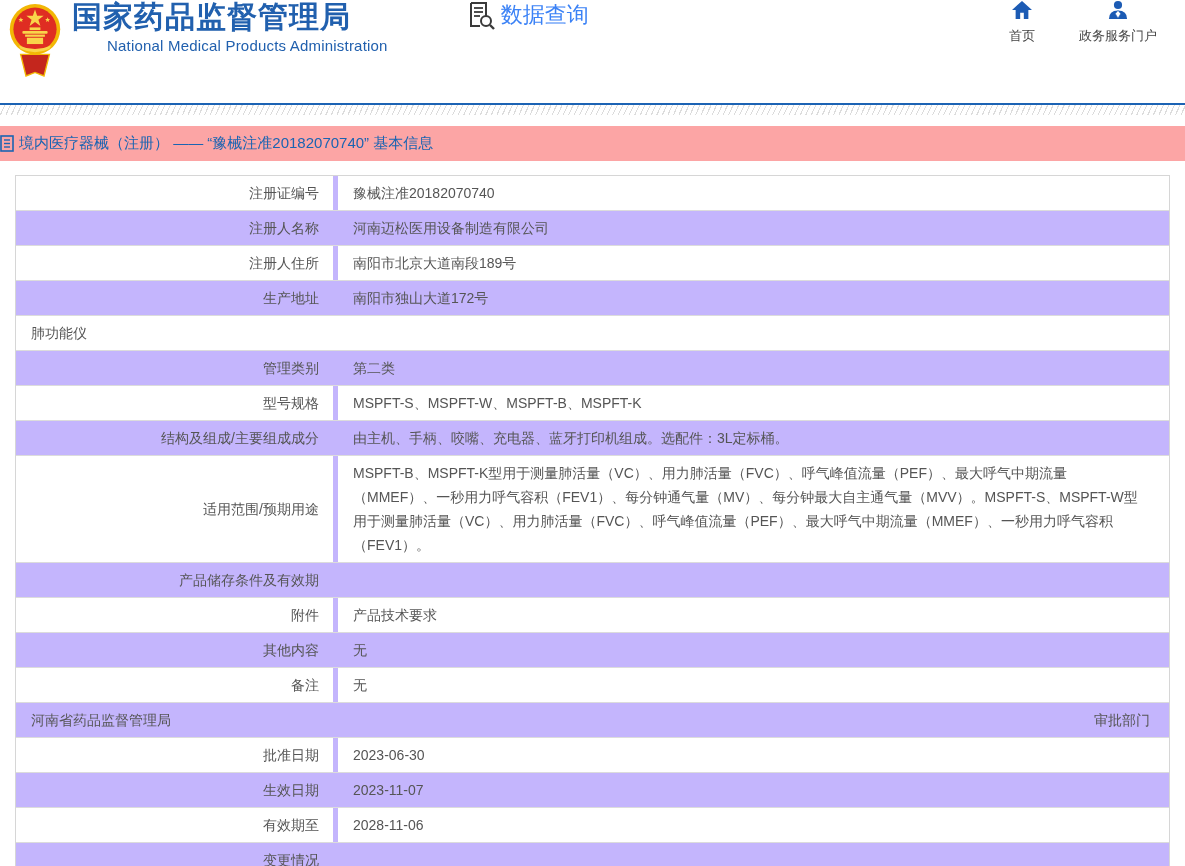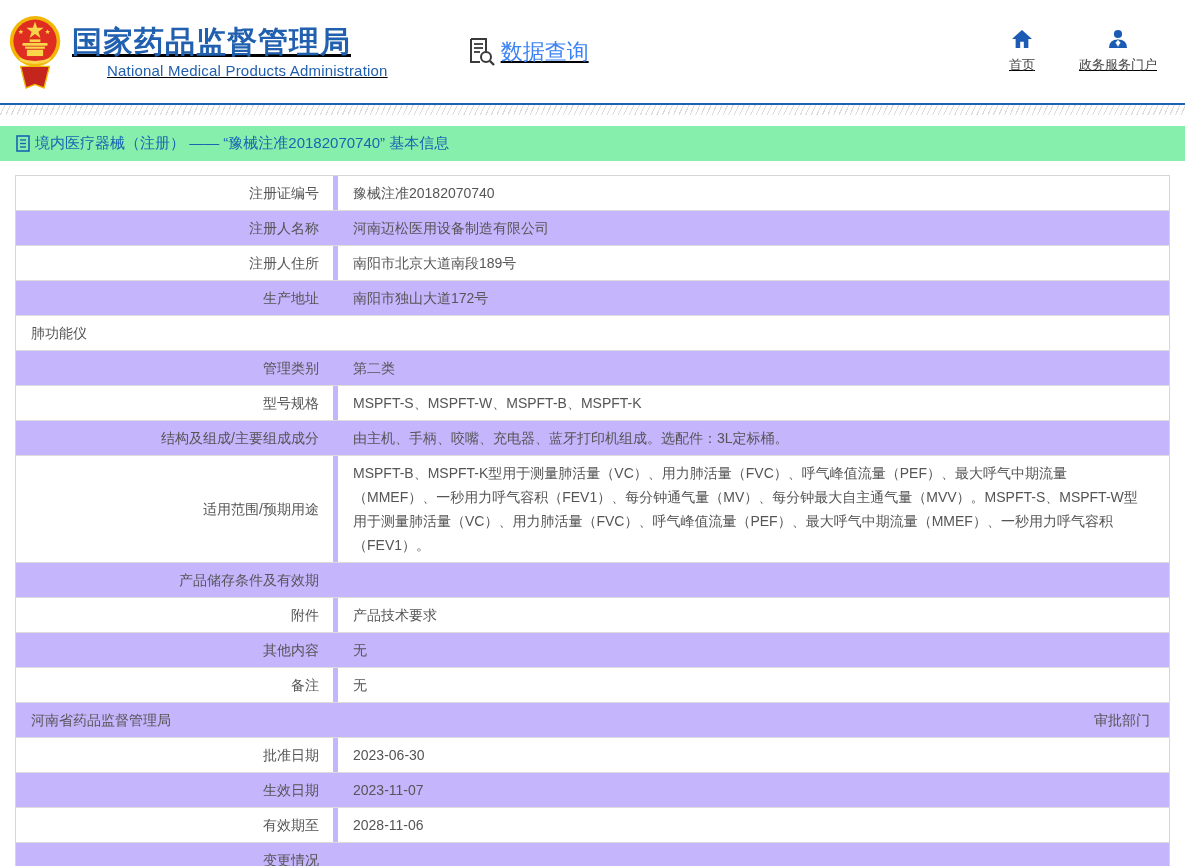--- a/index.html
+++ b/index.html
@@ -1,38 +1,38 @@
 <!DOCTYPE html>
 <html lang="zh"><head>
 <meta charset="utf-8">
 <style>
   * { margin:0; padding:0; box-sizing:border-box; }
   html,body { width:1185px; height:866px; background:#ffffff; overflow:hidden;
               font-family:"Liberation Sans","DejaVu Sans",sans-serif; }
 
   
-  .header { height:103px; display:flex; align-items:center; background:#fff; position:relative;text-decoration:underline; }
+  .header { height:103px; display:flex; align-items:flex-start; background:#fff; position:relative; }
   .emblem { width:54px; height:80px; margin-left:8px; flex:0 0 auto; }
   .title-block { margin-left:10px; }
   .org-zh { font-size:30px; font-weight:bold; color:#2160ae; letter-spacing:1px; line-height:34px; }
   .org-en { font-size:15px; color:#2160ae; margin-top:3px; letter-spacing:0.2px;margin-left:35px; }
   .query-block { display:flex; align-items:center; margin-left:80px; }
   .query-icon { width:27px; height:29px; }
   .query-label { font-size:22px; color:#3b82f6; margin-left:6px; }
   .top-nav { margin-left:auto; margin-right:28px; display:flex; gap:44px; }
   .nav-item { display:flex; flex-direction:column; align-items:center; cursor:pointer; }
   .nav-item svg { width:22px; height:20px; }
   .nav-label { font-size:13px; color:#444; margin-top:7px; white-space:nowrap; }
 
   .blue-line { height:2px; background:#1c63b4; }
   .hatch-band { height:10px;
     background:repeating-linear-gradient(115deg,#ffffff 0px,#ffffff 4px,#dcdcdc 4px,#dcdcdc 5px); }
 
   
-  .breadcrumb { margin-top:11px; height:35px; background:#86efac; display:flex; align-items:center; padding-left:16px; }
+  .breadcrumb { margin-top:11px; height:35px; background:#fca5a5; display:flex; align-items:center; }
   .bc-icon { width:14px; height:17px; flex:0 0 auto; }
   .bc-text { font-size:15px; color:#1a64b2; margin-left:5px; }
 
   
   .info-table { margin:14px 15px 0 15px; border:1px solid #d6d6d6; border-bottom:none; }
   .row { display:flex; min-height:34px; border-bottom:1px solid #dcdcdc; background:#fff; }
   .row.alt { background:#c4b5fd; }
   .cell { display:flex; align-items:center; padding-top:5px; padding-bottom:5px; line-height:24px;
           font-size:14px; color:#555; }
   .cell.label { width:322px; flex:0 0 auto; justify-content:flex-end; text-align:right;

